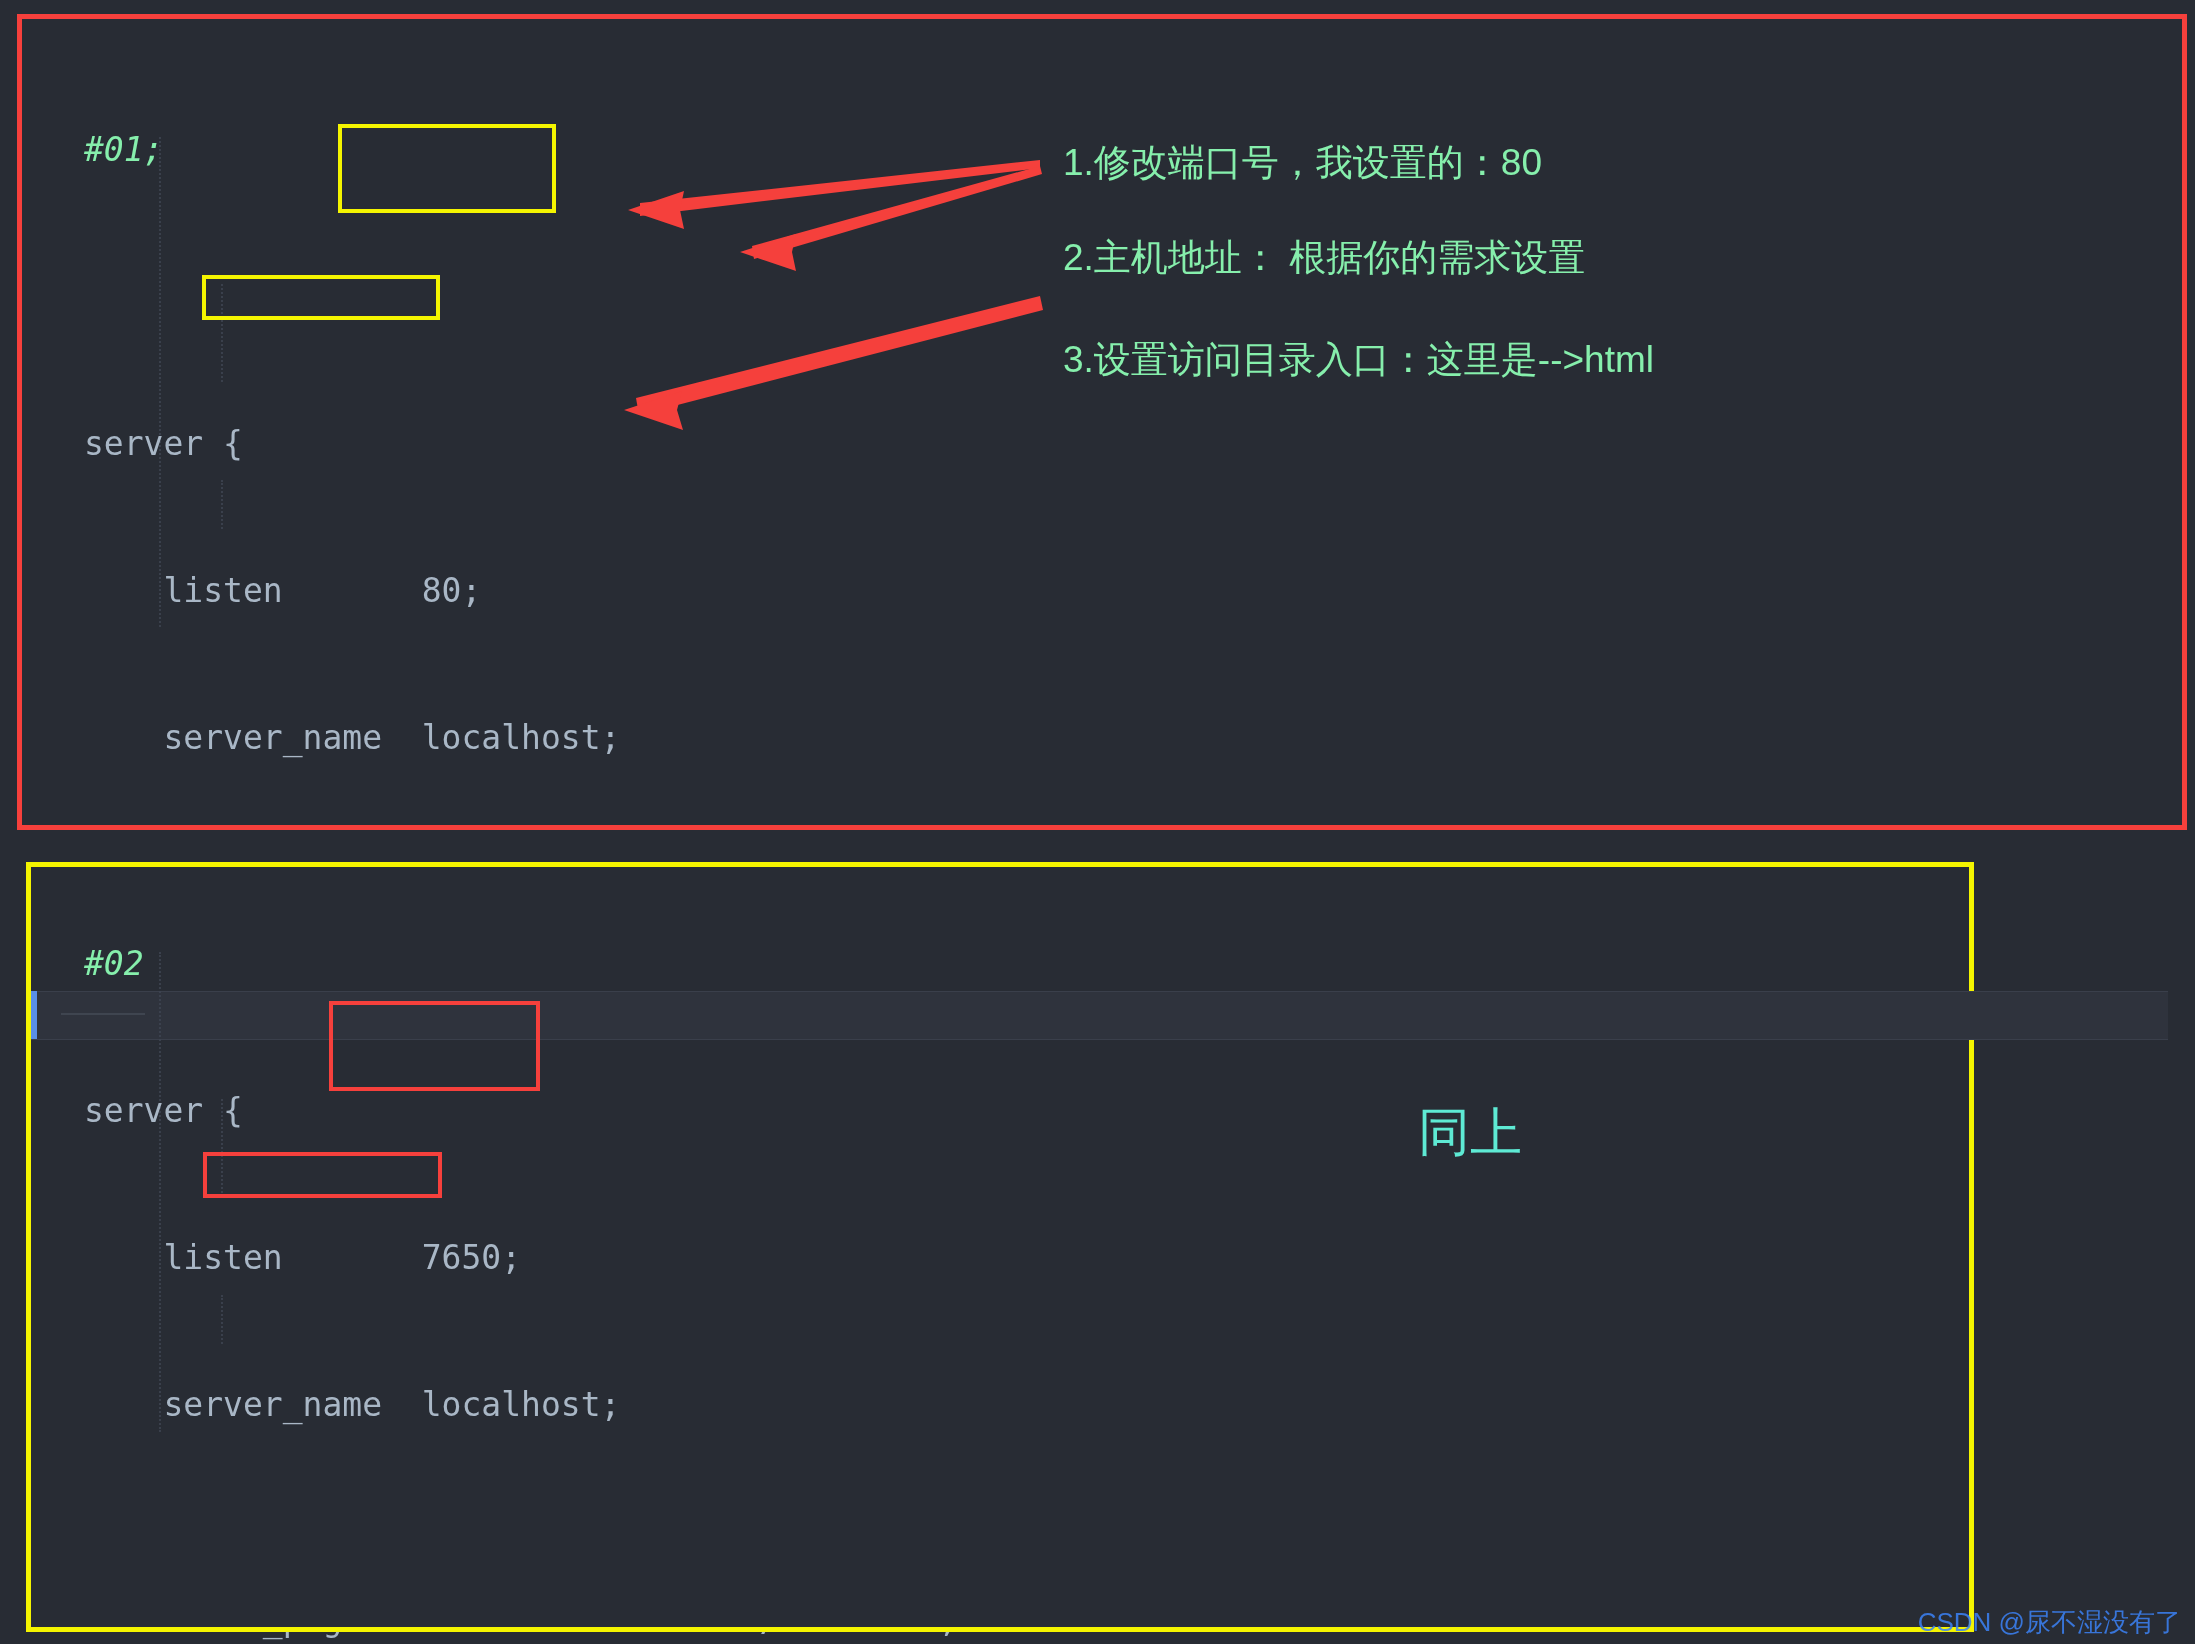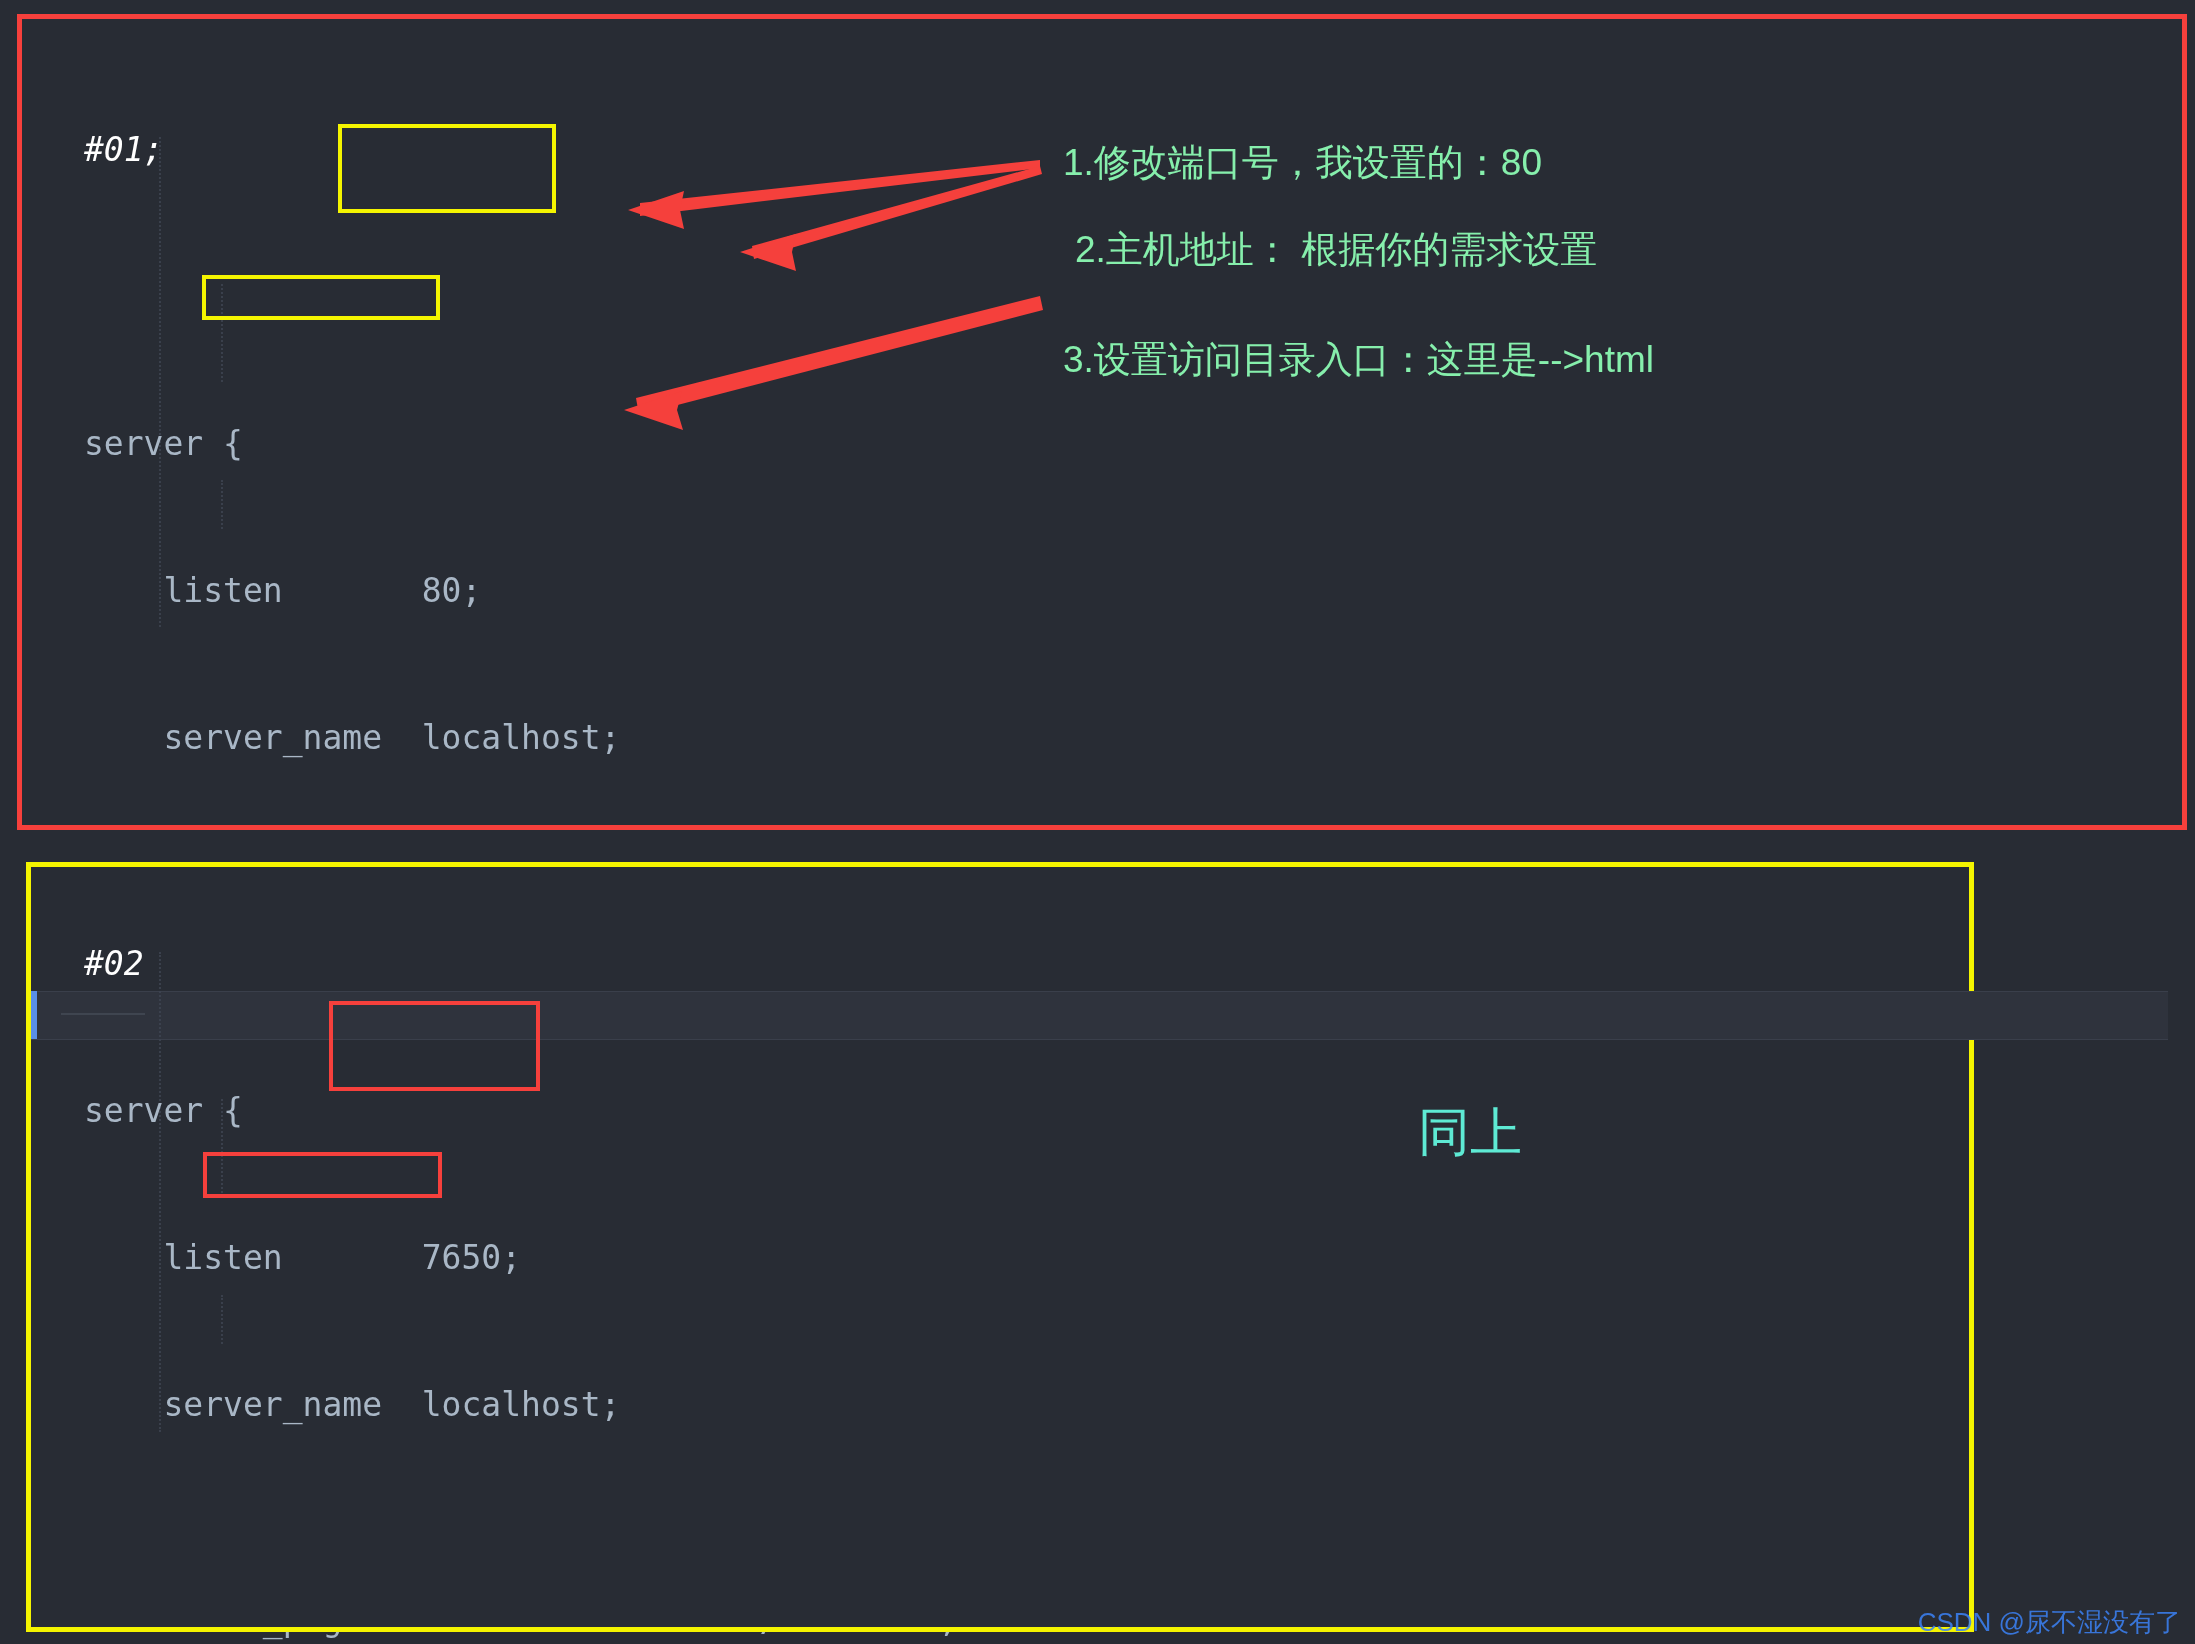--- a/index.html
+++ b/index.html
@@ -53,21 +53,21 @@
     line-height: 49px;
     color: #a9b7c6;
     letter-spacing: 0px;
   }
   .line {
     position: relative;
     height: 49px;
     white-space: pre;
     padding-left: 0;
   }
-  .cmt { color: #ffffff; font-style: italic; }
+  .cmt { color: #86efac; font-style: italic; }
 
   
   .guide {
     position: absolute;
     width: 1px;
     border-left: 2px dotted #3e4451;
     opacity: .85;
   }
 
   
@@ -218,19 +218,19 @@
       <polygon points="740,252 796,234 792,252 796,271" fill="#f5403c"></polygon>
     </g>
 
     <g>
       <polygon points="1040,296 636,398 639,415 1043,310" fill="#f5403c"></polygon>
       <polygon points="624,410 682,391 677,410 683,430" fill="#f5403c"></polygon>
     </g>
   </svg>
 
   <div class="anno" style="left:1063px; top:141px;">1.修改端口号，我设置的：80</div>
-  <div class="anno" style="left:1063px; top:228px;margin-left:12px;">2.主机地址： 根据你的需求设置</div>
+  <div class="anno" style="left:1063px; top:236px;">2.主机地址： 根据你的需求设置</div>
   <div class="anno" style="left:1063px; top:338px;">3.设置访问目录入口：这里是--&gt;html</div>
   <div class="anno-yellow" style="left:1418px; top:1103px;">同上</div>
 
   <div id="watermark">CSDN @尿不湿没有了</div>
 
 </div>
 
 </body></html>

